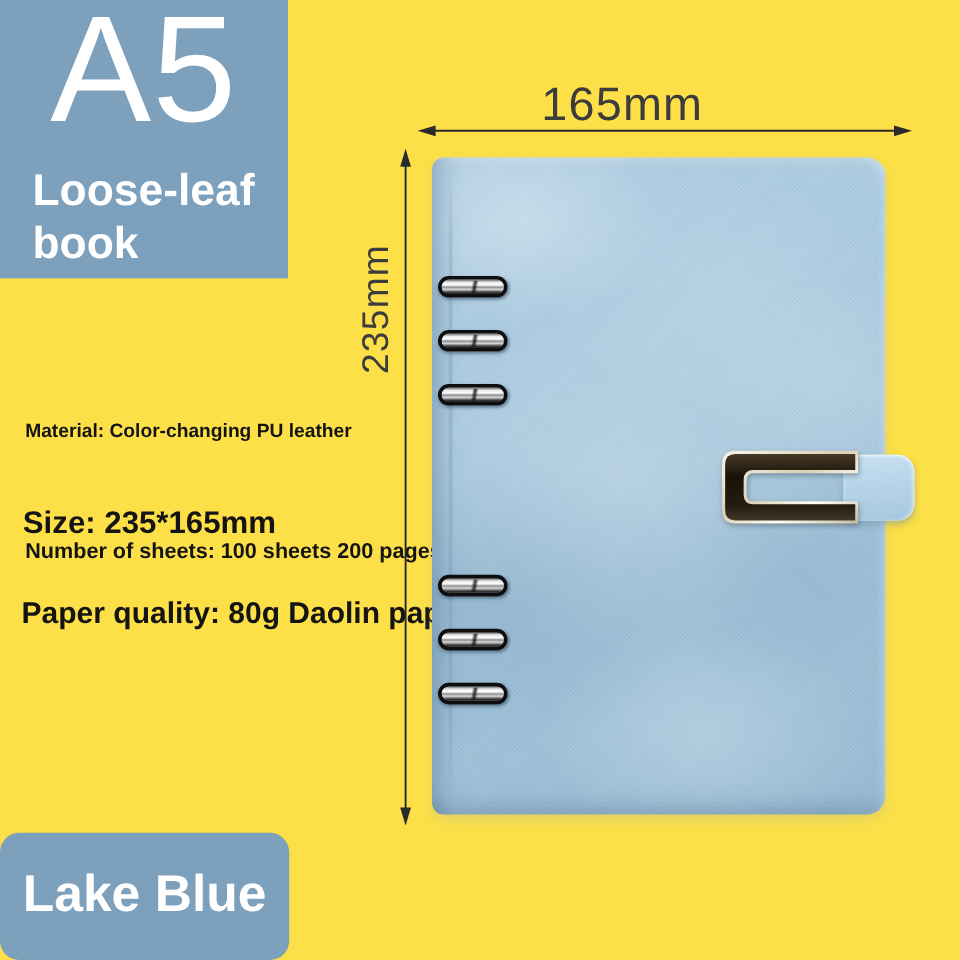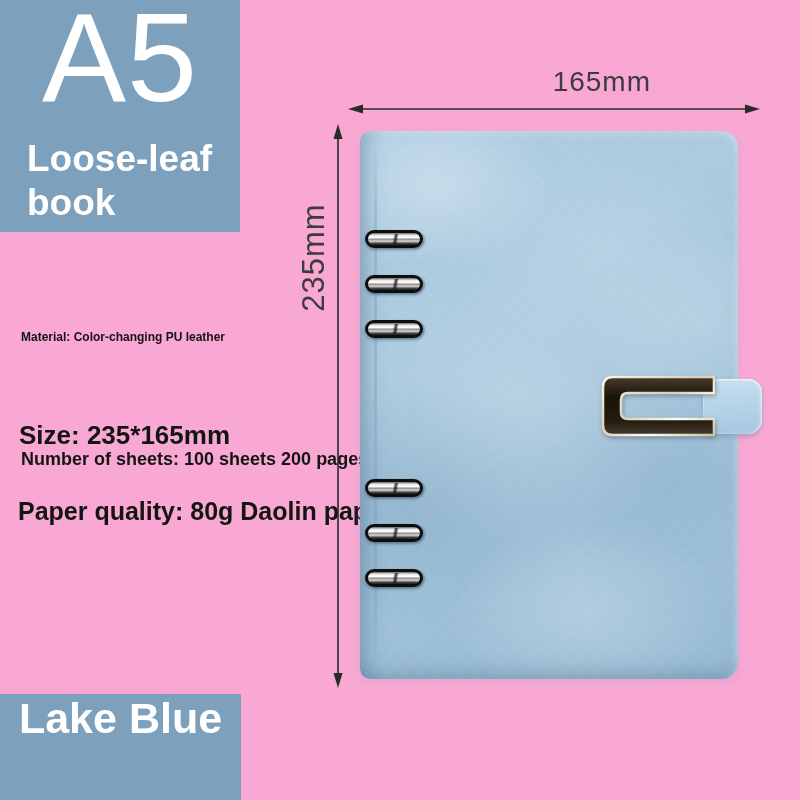--- a/index.html
+++ b/index.html
@@ -1,51 +1,51 @@
 <!DOCTYPE html>
 <html style="--badge-bg: #7da0bc; --cover-base: #a5c6dc; --cover-light: #b2d0e4; --cover-dark: #97bbd3; --strap: #b7d4e9; --metal-light: #f2edda; --metal-dark: #1c150c; --dimension-ink: #3c3c3c; --spec-ink: #141414;"><head>
 <meta charset="utf-8">
 <style>
   html,body{margin:0;padding:0;background:#fff;}
   #canvas{
-    position:relative;width:800px;height:800px;background:#f9a8d4;overflow:hidden;
+    position:relative;width:800px;height:800px;background:#fde047;overflow:hidden;
     font-family:"Liberation Sans", sans-serif;
   }
 
   
   .badge-a5{
     position:absolute;left:0;top:0;width:240px;height:232px;
     background:var(--badge-bg,#7da0bc);
   }
   .badge-a5 .size-label{
     position:absolute;left:6px;top:-16px;width:228px;text-align:center;
     font-size:126px;line-height:1.18;font-weight:400;color:#fff;letter-spacing:1px;
   }
   .badge-a5 .type-line1{position:absolute;left:27px;top:138px;font-size:37px;font-weight:700;color:#fff;text-align:right;}
   .badge-a5 .type-line2{position:absolute;left:27px;top:182px;font-size:37px;font-weight:700;color:#fff;}
 
   
   .spec{position:absolute;color:var(--spec-ink,#141414);font-weight:700;white-space:nowrap;}
-  .spec-material{left:21px;top:330px;font-size:12px;}
+  .spec-material{left:21px;top:351px;font-size:16px;}
   .spec-size{left:19px;top:397px;font-size:26px;margin-top:23px;}
   .spec-sheets{left:21px;top:449px;font-size:18px;}
   .spec-paper{left:18px;top:497px;font-size:25px;}
 
   
   .color-badge{
     position:absolute;left:0;top:694px;width:241px;height:106px;
     background:var(--badge-bg,#7da0bc);
-    display:flex;justify-content:center;
+    display:flex;align-items:center;justify-content:center;border-radius:16px;
   }
   .color-badge .color-name{font-size:43px;font-weight:700;color:#fff;padding-bottom:4px;}
 
   
   .dim-width-label{
-    position:absolute;left:451px;top:66px;width:200px;text-align:right;
-    font-size:28px;color:var(--dimension-ink,#3c3c3c);font-weight:400;letter-spacing:1px;
+    position:absolute;left:451px;top:66px;width:200px;text-align:left;
+    font-size:39px;color:var(--dimension-ink,#3c3c3c);font-weight:400;letter-spacing:1px;
   }
   .dim-height-label{
     position:absolute;left:251px;top:242px;width:120px;height:31px;text-align:center;
     font-size:31px;color:var(--dimension-ink,#3c3c3c);font-weight:400;letter-spacing:1px;
     transform:rotate(-90deg);
   }
   .dim-arrow{position:absolute;}
   .arrow-h{left:348px;top:102px;}
   .arrow-v{left:330px;top:124px;}
 

